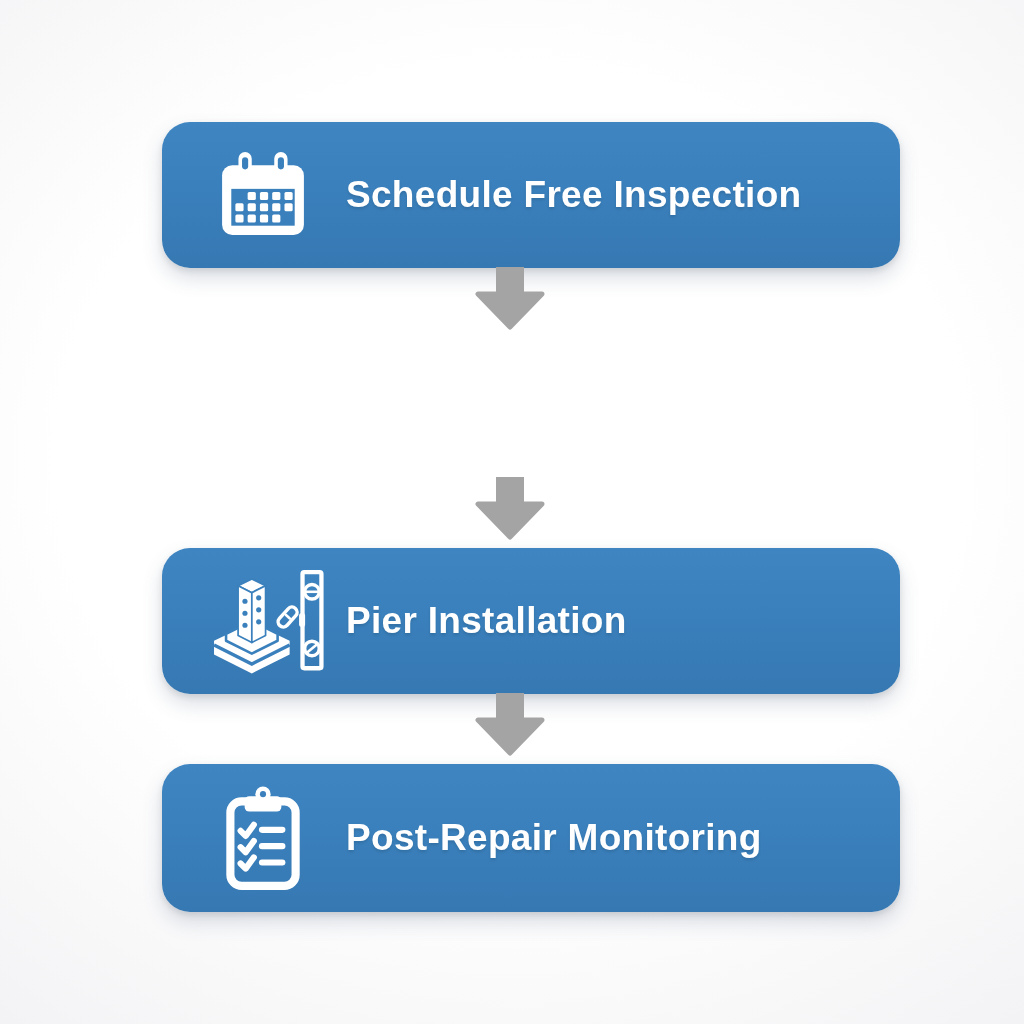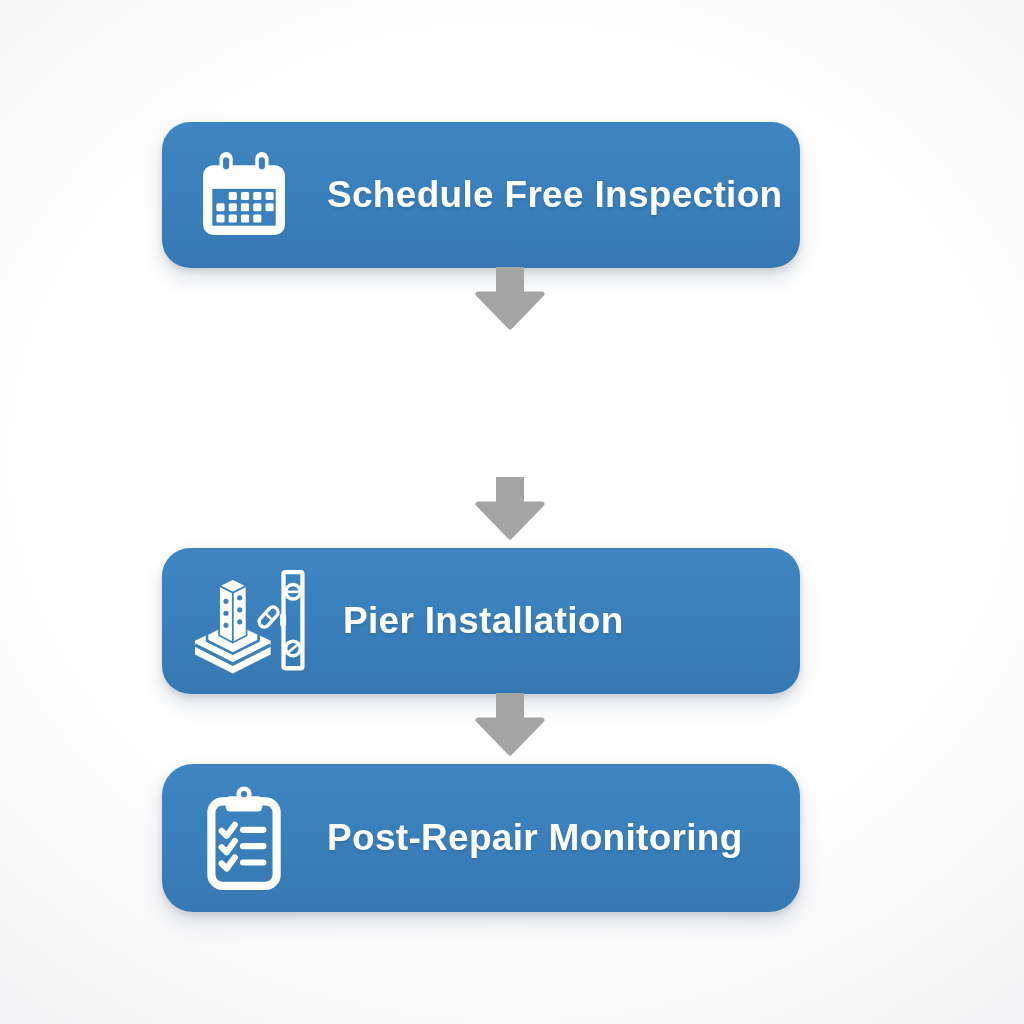--- a/index.html
+++ b/index.html
@@ -17,33 +17,33 @@
   }
 
   .flow-canvas {
     position: absolute;
     inset: 0;
   }
 
   .step-box {
     position: absolute;
     left: 162px;
-    width: 638px;
+    width: 738px;
     border-radius: 28px;
     background: linear-gradient(180deg, #3e85c1 0%, #3a80bc 45%, #3678b2 100%);
     box-shadow: 0 10px 20px rgba(70, 90, 120, 0.20), 0 3px 6px rgba(0, 0, 0, 0.10);
     display: flex;
     align-items: center;
-    padding-left: 21px;
+    padding-left: 40px;
   }
 
   .step-box.box-1 { top: 122px; height: 146px; }
   .step-box.box-2 { top: 338px; height: 140px; }
-  .step-box.box-3 { top: 548px; height: 146px; gap: 16px; }
-  .step-box.box-4 { top: 764px; height: 148px; border-radius: 31px; }
+  .step-box.box-3 { top: 548px; height: 146px; }
+  .step-box.box-4 { top: 764px; height: 148px; }
 
   .icon-slot {
     width: 122px;
     min-width: 122px;
     display: flex;
     align-items: center;
     justify-content: center;
   }
 
   .icon-slot svg { display: block; }

